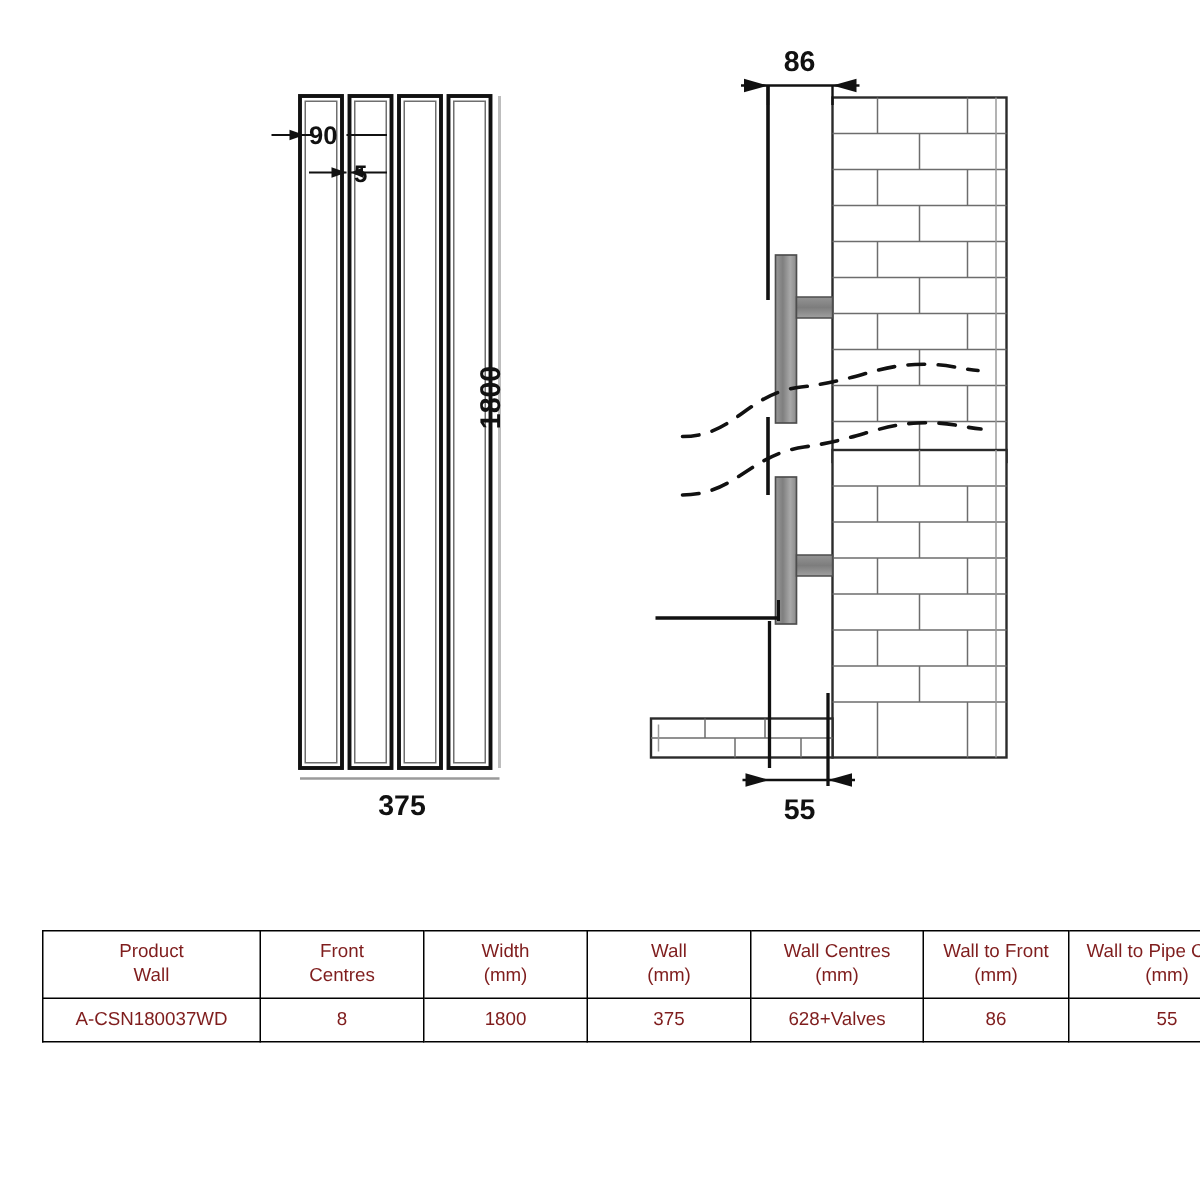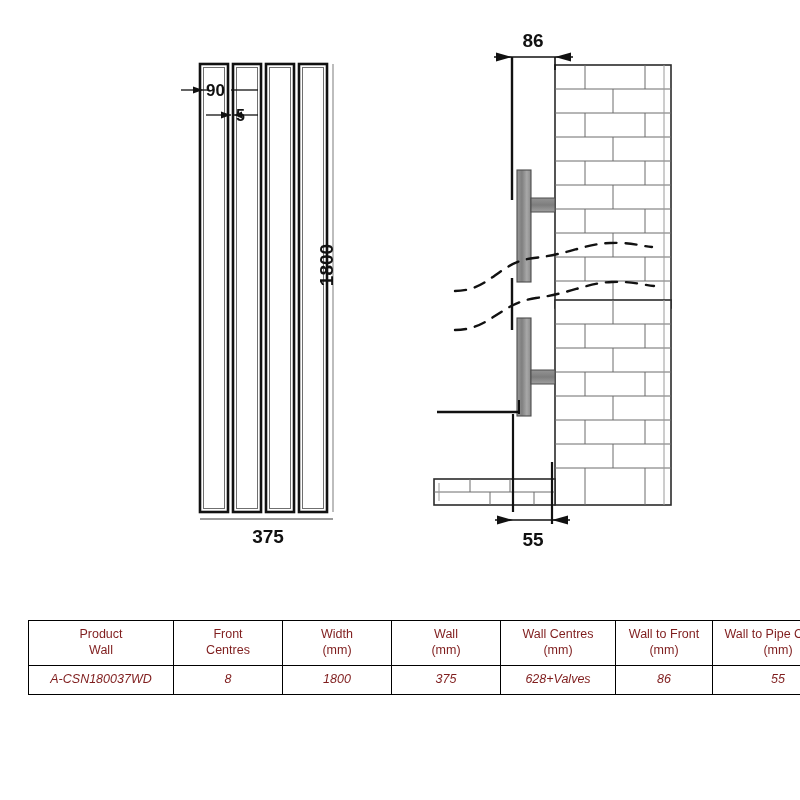--- a/index.html
+++ b/index.html
@@ -49,21 +49,20 @@
     font-weight: normal;
     color: #7f1d1d;
     line-height: 1.25;
     padding: 3px 2px;
   }
   table.spec-table th {
     height: 38px;
   }
   table.spec-table td {
     height: 22px;
-    font-style: italic;
   }
   .th-l1 { display: block; }
   .th-l2 { display: block; }
 </style>
 </head>
 <body>
 
 <div id="drawing-root">
   <svg width="800" height="800" viewBox="0 0 800 800" xmlns="http://www.w3.org/2000/svg">
     <defs>

